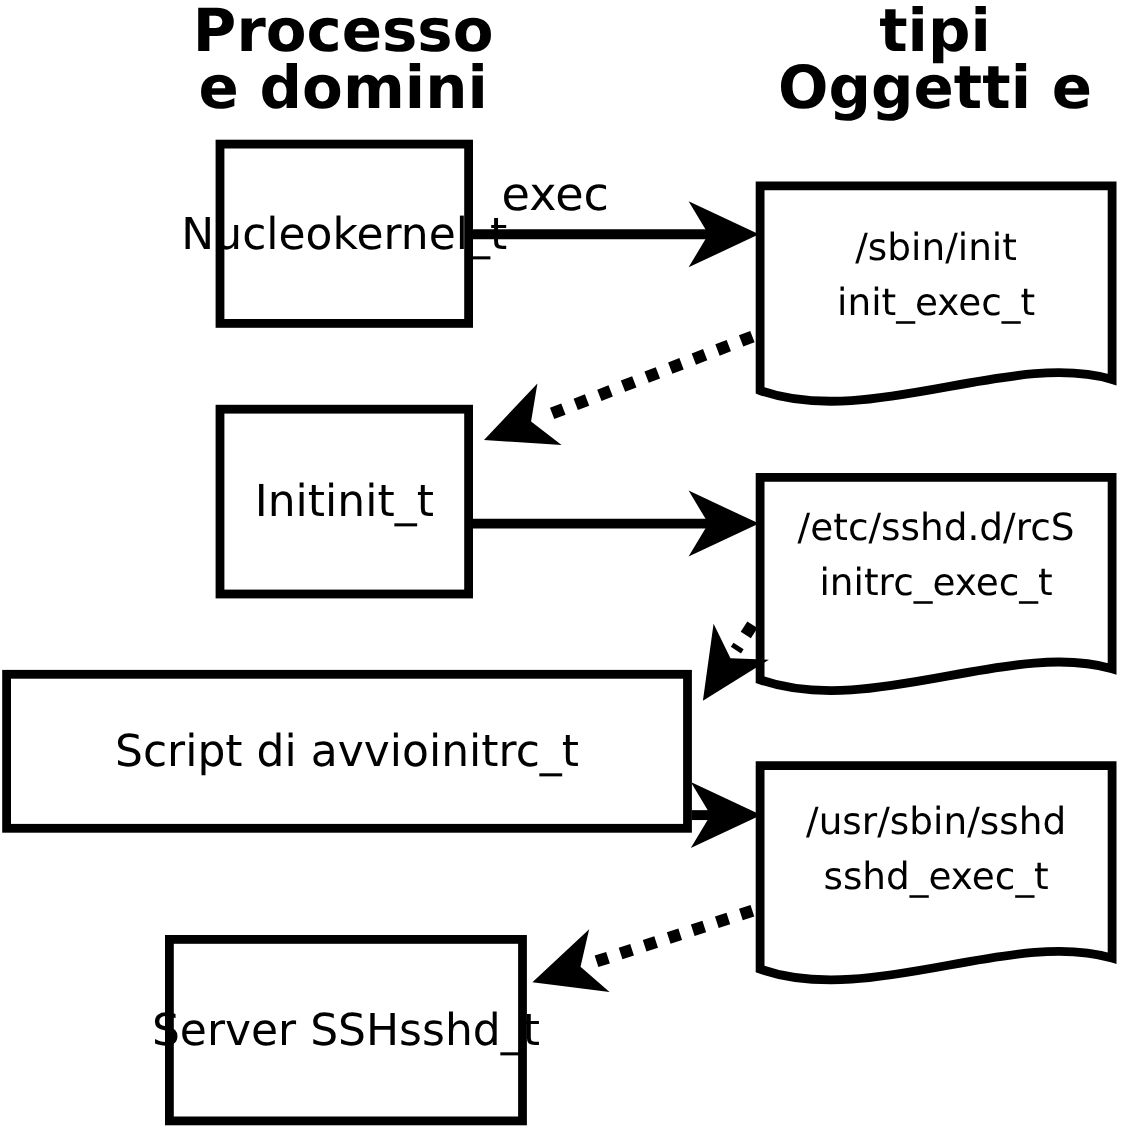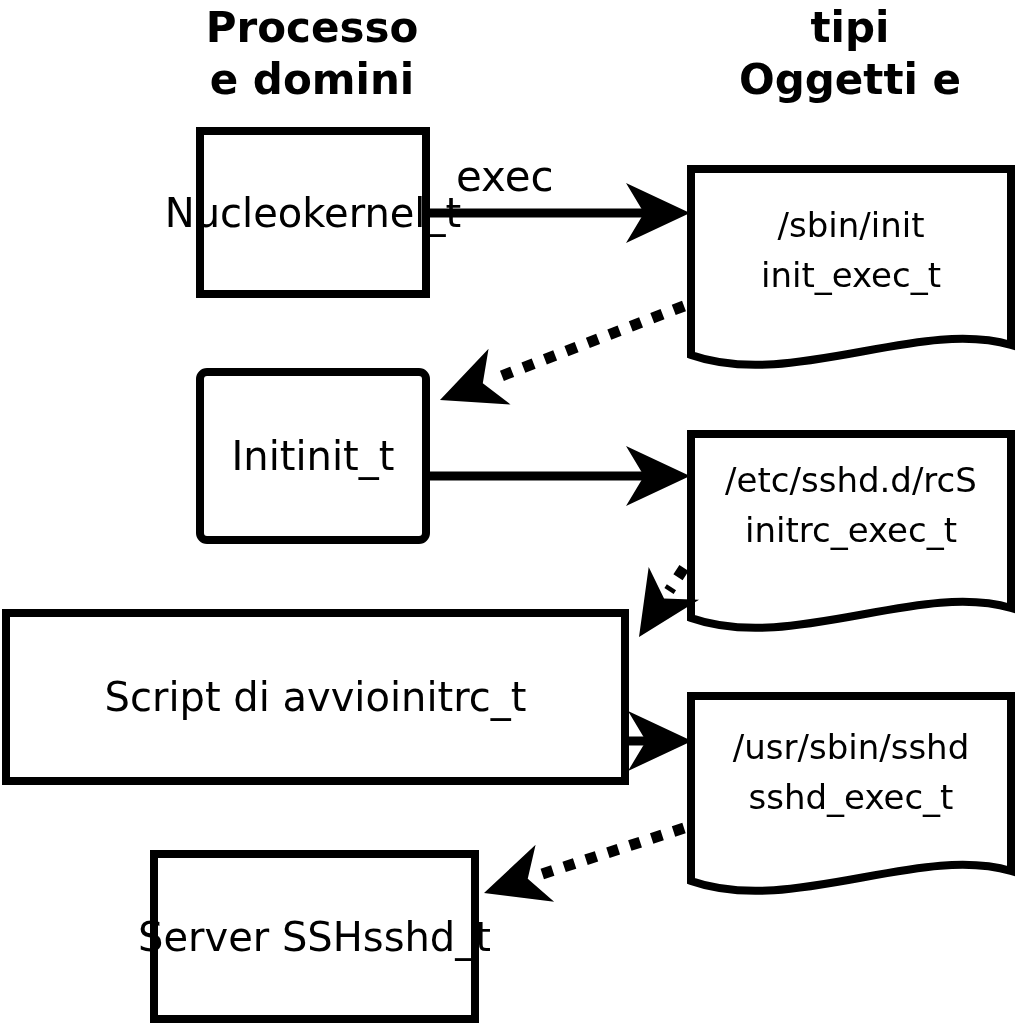--- a/index.html
+++ b/index.html
@@ -4,35 +4,35 @@
 <style>
   :root { --ink:#000000; --paper:#ffffff; }
   html,body { margin:0; padding:0; background:var(--paper); }
   .stage {
     position:relative; width:1024px; height:1027px;
     background:var(--paper); color:var(--ink);
     font-family:"DejaVu Sans", sans-serif; overflow:hidden;
   }
   .layer-svg { position:absolute; left:0; top:0; z-index:1; color:var(--ink); }
   .hdr {
-    position:absolute; z-index:2; font-weight:bold; font-size:42px;
+    position:absolute; z-index:2; font-weight:bold; font-size:54px;
     line-height:52px; text-align:center; white-space:nowrap;
   }
   .hdr span { display:block; }
   #hdr-left  { left:150px; top:2px; width:324px; }
   #hdr-right { left:688px; top:2px; width:324px; }
   .pbox {
     position:absolute; z-index:2; box-sizing:border-box;
     border:8px solid var(--ink); background:var(--paper);
     display:flex; flex-direction:row; align-items:center; justify-content:center;
     font-size:40px; line-height:54px; text-align:center; white-space:nowrap;
   }
   #box-kernel { left:196px; top:127px; width:234px; height:171px; }
-  #box-init   { left:196px; top:368px; width:234px; height:176px;border-radius:11px; }
-  #box-initrc { left:2px;   top:609px; width:627px; height:176px; }
+  #box-init   { left:196px; top:368px; width:234px; height:176px; }
+  #box-initrc { left:2px;   top:609px; width:627px; height:148px; }
   #box-sshd   { left:150px; top:850px; width:329px; height:173px; }
   .doctext {
     position:absolute; z-index:2; width:320px; left:691px;
     font-size:34px; line-height:50px; text-align:center; white-space:nowrap;
   }
   .doctext span { display:block; }
   #doctext-init { top:200px; }
   #doctext-rcs  { top:455px; }
   #doctext-sshd { top:722px; }
   .exec-label {

